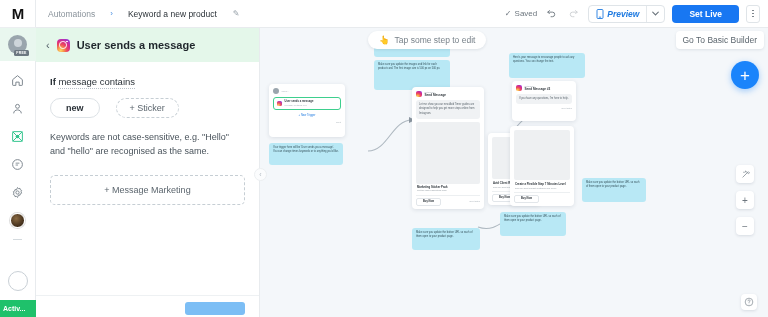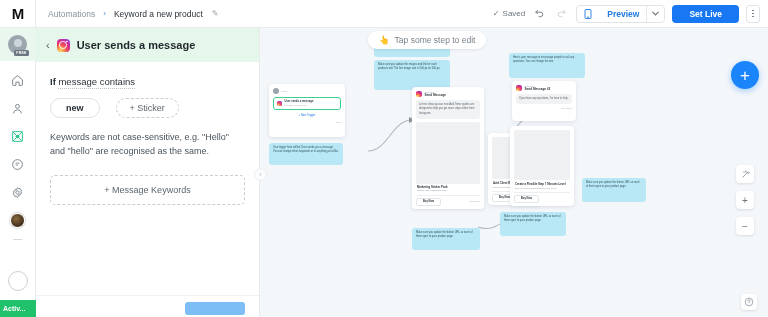--- a/index.html
+++ b/index.html
@@ -68,35 +68,35 @@
 
   
   .right { flex: 1; display: flex; flex-direction: column; position: relative; min-width: 0; }
 
   
   .topbar {
     height: 28px; background: #fff; border-bottom: 1px solid #e8ebee;
     display: flex; align-items: center; padding: 0 8px 0 12px; flex: 0 0 28px;
     position: relative; z-index: 25;
   }
-  .crumbs { display: flex; align-items: center; gap: 8px; font-size: 8.5px; }
+  .crumbs { display: flex; align-items: center; gap: 15px; font-size: 8.5px; }
   .crumb-muted { color: #8a939b; cursor: pointer; }
   .crumb-sep { color: #4a90e2; font-size: 8px; }
   .crumb-cur { color: #2b3238; cursor: pointer; }
   .pencil { color: #9aa4ac; font-size: 8px; cursor: pointer; margin-left: 1px; }
 
   .top-right { margin-left: auto; display: flex; align-items: center; gap: 7px; }
   .saved { display: flex; align-items: center; gap: 3px; font-size: 8px; color: #6d767e; }
   .icon-btn { width: 15px; height: 15px; display: flex; align-items: center; justify-content: center; cursor: pointer; }
   .icon-btn.disabled { opacity: .35; cursor: default; }
 
   .preview-group { display: flex; align-items: center; border: 1px solid #dfe4e8; border-radius: 4px; overflow: hidden; background: #fff; }
   .preview-btn {
-    display: flex; align-items: flex-start; gap: 15px; padding: 3px 7px;
-    font-size: 8.5px; color: #1f7ae0; font-weight: bold; cursor: pointer;
+    display: flex; align-items: flex-start; gap: 3px; padding: 3px 7px;
+    font-size: 8.5px; color: #1f7ae0; font-weight: bold; cursor: pointer; font-style: italic;
   }
   .preview-div { width: 1px; align-self: stretch; background: #e4e8eb; }
   .preview-caret { padding: 3px 5px; cursor: pointer; display: flex; align-items: center; }
   .setlive {
     background: #1877f2; color: #fff; font-size: 8.5px; font-weight: bold;
     padding: 4px 17px; border-radius: 4px; border: none; cursor: pointer;
   }
   .kebab {
     width: 14px; height: 18px; border: 1px solid #dfe4e8; border-radius: 3px;
     display: flex; flex-direction: column; align-items: center; justify-content: center;
@@ -372,37 +372,38 @@
             <span class="dotted">message contains</span>
           </div>
 
           <div class="chips">
             <div class="chip">new</div>
             <div class="chip-add">+ Sticker</div>
           </div>
 
           <div class="hint">Keywords are not case-sensitive, e.g. "Hello" and "hello" are recognised as the same.</div>
 
-          <div class="dashed-btn">+ Message Keywords</div>
+          <div class="dashed-btn">+ Message Marketing</div>
         </div>
 
         <div class="panel-foot">
           <div class="foot-btn"></div>
         </div>
       </div>
 
       <div class="collapse-handle">‹</div>
 
       <div class="canvas">
 
         <div class="hint-pill">
           <span>👆</span>
           <span>Tap some step to edit</span>
         </div>
 
+        <div class="basic-builder">Go To Basic Builder</div>
 
         <div class="fab">+</div>
 
         <div class="tool-stack">
           <div class="tool-btn">
             <svg width="9" height="9" viewBox="0 0 24 24" fill="none" stroke="#7b858d" stroke-width="2" stroke-linecap="round">
               <path d="M5 19 16 8"></path>
                 <path d="M14 4.5 17 7"></path>
                 <path d="M19.5 9 17 7l2.5-2.5L22 7z"></path>
                 <path d="M12 3v2M9 6H7"></path>

